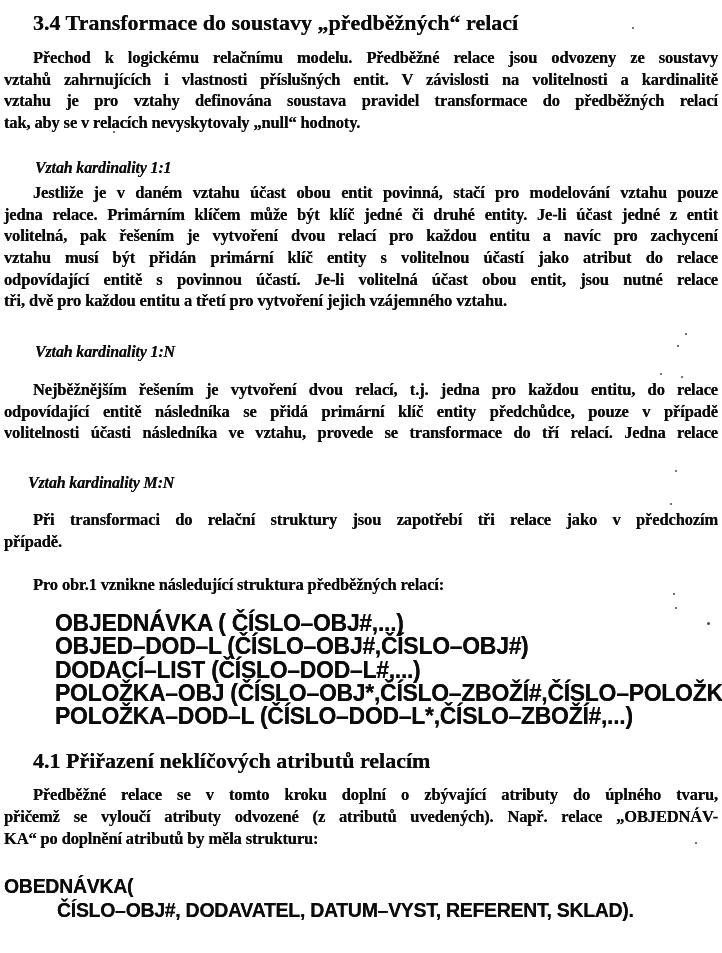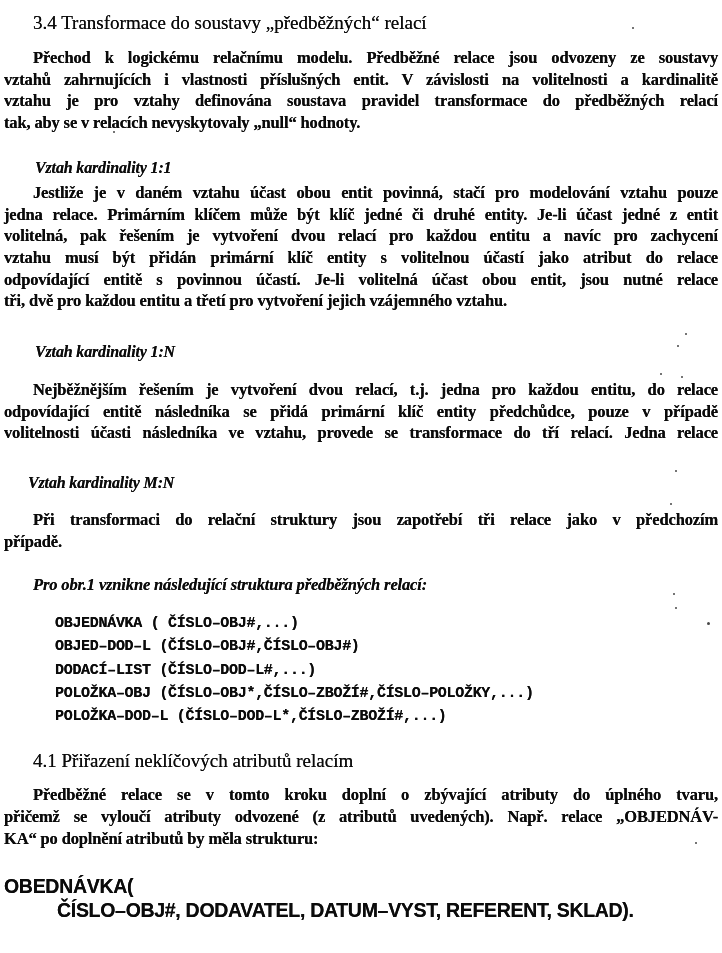--- a/index.html
+++ b/index.html
@@ -17,24 +17,24 @@
     font-weight: 700;
     font-size: 16.5px;
     letter-spacing: -0.15px;
     overflow: hidden;
     box-sizing: border-box;
     padding: 12px 4px 0 4px;
     text-shadow: 0 0 0.4px rgba(0,0,0,0.85);
   }
   
   .sec-heading {
-    font-size: 19px;
+    font-size: 22px;
     line-height: 22px;
     margin: 0 0 0 29px;
-    font-weight: 400;
+    font-weight: 700;
     letter-spacing: 0;
   }
   
   .sub-heading {
     font-size: 16px;
     line-height: 22px;
     font-style: italic;
     font-weight: 700;
     margin: 0 0 0 31px;
   }
@@ -43,23 +43,23 @@
   .para .tline {
     text-align: justify;
     text-align-last: justify;
     white-space: nowrap;
   }
   .para .tline:first-child { text-indent: 29px; }
   .para .tline.tline-last { text-align-last: left; }
 
   
   .rels {
-    font-family: Liberation Mono, monospace;
+    font-family: Liberation Sans, sans-serif;
     font-weight: 700;
-    font-size: 15px;
+    font-size: 23px;
     line-height: 23.2px;
     letter-spacing: -0.3px;
     margin: 17px 0 0 51px;
   }
   .rels .tline, .final .tline {
     text-align: left;
     text-align-last: left;
     white-space: nowrap;
   }
   .final {
@@ -73,21 +73,21 @@
   .final .tline:nth-child(2) { margin-left: 53px; }
 
   
   .m-p34   { margin-top: 13px; }
   .m-sub11 { margin-top: 23px; }
   .m-p11   { margin-top: 3px; }
   .m-sub1n { margin-top: 29px; }
   .m-p1n   { margin-top: 16px; }
   .m-submn { margin-top: 28px; margin-left: 24px; }
   .m-pmn   { margin-top: 15px; }
-  .m-intro { margin-top: 21px; font-style: italic; }
+  .m-intro { margin-top: 21px; }
   .m-h35   { margin-top: 22px; }
   .m-p35   { margin-top: 12px; }
 
   
   .speck {
     position: absolute;
     background: #1a1a1a;
     border-radius: 50%;
     width: 2px;
     height: 2px;

